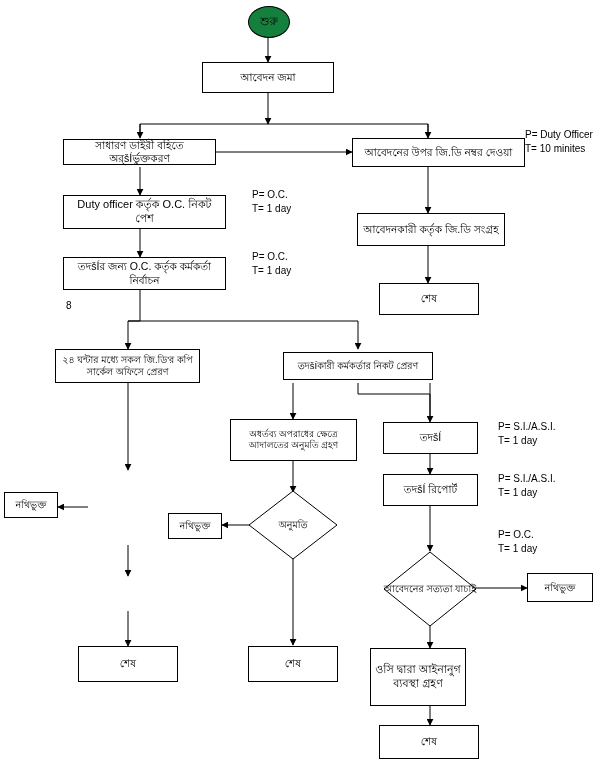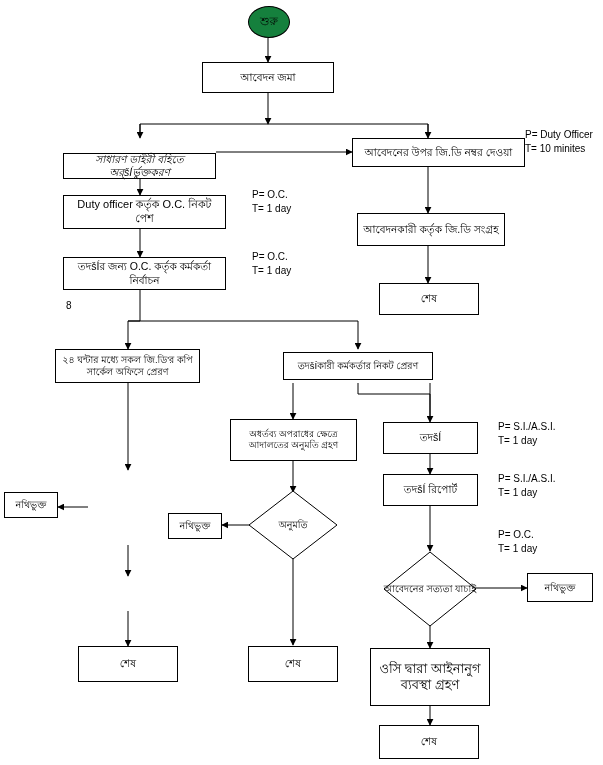--- a/index.html
+++ b/index.html
@@ -145,21 +145,21 @@
   </svg>
 
   <div class="node oval" style="left:248px; top:6px; width:42px; height:32px;">
     <span>শুরু</span>
   </div>
 
   <div class="node box" style="left:202px; top:62px; width:132px; height:31px;">
     <span>আবেদন জমা</span>
   </div>
 
-  <div class="node box" style="left:63px; top:153px; width:153px; height:19px;font-style:italic;">
+  <div class="node box" style="left:63px; top:139px; width:153px; height:19px;">
     <span>সাধারণ ডাইরী বহিতে অর্šÍর্ভুক্তকরণ</span>
   </div>
 
   <div class="node box" style="left:352px; top:138px; width:173px; height:29px;">
     <span>আবেদনের উপর জি.ডি নম্বর দেওয়া</span>
   </div>
 
   <div class="node box" style="left:63px; top:195px; width:163px; height:34px; font-size:11px;">
     <span>Duty officer কর্তৃক O.C. নিকট পেশ</span>
   </div>
@@ -225,21 +225,21 @@
 
 
   <div class="node box" style="left:78px; top:646px; width:100px; height:36px;">
     <span>শেষ</span>
   </div>
 
   <div class="node box" style="left:248px; top:646px; width:90px; height:36px;">
     <span>শেষ</span>
   </div>
 
-  <div class="node box" style="left:370px; top:648px; width:120px; height:58px; font-size:13px;justify-content:center;">
+  <div class="node box" style="left:370px; top:648px; width:96px; height:58px; font-size:11px;justify-content:center;">
     <span>ওসি দ্বারা আইনানুগ ব্যবস্থা গ্রহণ</span>
   </div>
 
   <div class="node box" style="left:379px; top:725px; width:100px; height:34px;">
     <span>শেষ</span>
   </div>
 
   <div class="note" style="left:525px; top:128px;">P= Duty Officer
 T= 10 minites</div>
 

